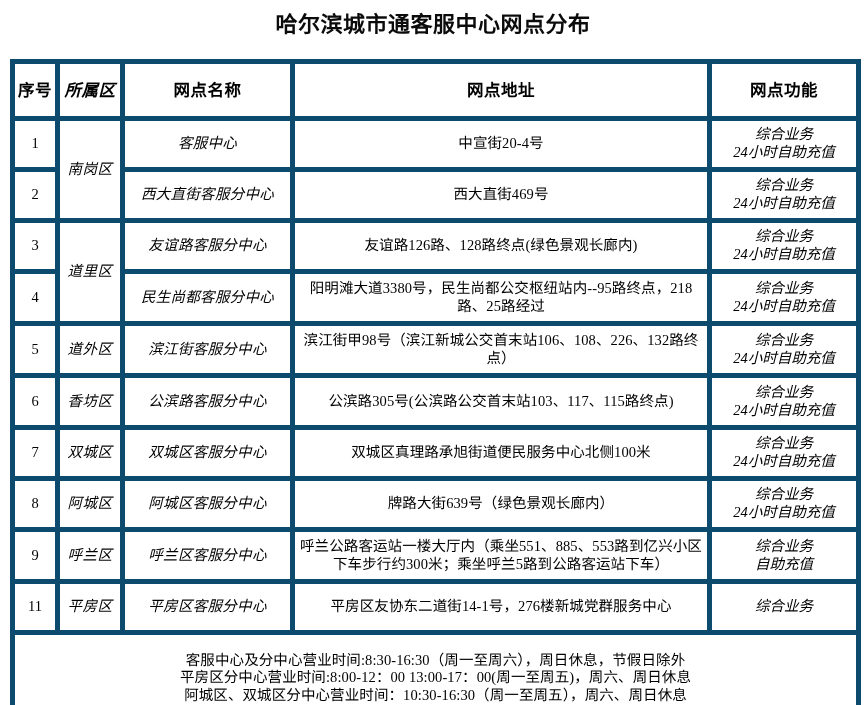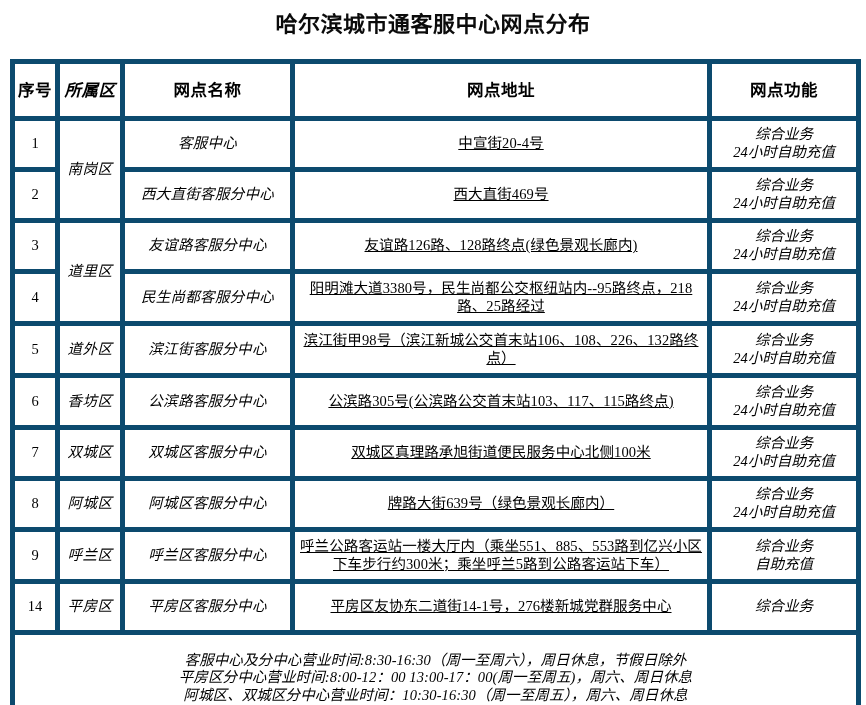--- a/index.html
+++ b/index.html
@@ -69,33 +69,33 @@
   .c-name  { width: 170px; }
   .c-addr  { width: 417px; }
   .c-func  { width: 149px; }
 
   tbody tr { height: 51px; }
   tbody tr.tall { height: 52px; }
 
   td.seq-cell  { font-size: 14px; }
   td.dist-cell { font-size: 15px; letter-spacing: 0.5px; font-style: italic; }
   td.name-cell { font-size: 15px; letter-spacing: 0.3px; font-style: italic; }
-  td.addr-cell { font-size: 14.5px; padding-left: 6px; padding-right: 6px; letter-spacing: 0.1px; text-decoration: underline;}
+  td.addr-cell { font-size: 14.5px; padding-left: 6px; padding-right: 6px; letter-spacing: 0.1px;}
   td.func-cell { font-size: 14px; line-height: 1.3; font-style: italic; }
 
   td.notes-cell {
     text-align: left;
     vertical-align: top;
     padding: 7px 4px 4px 6px;
     font-size: 14.5px;
     line-height: 1.52;
     height: 100px;
     letter-spacing: 0.1px;
   }
-  .note-line { white-space: nowrap; font-style: italic; }
+  .note-line { white-space: nowrap; }
 </style>
 </head>
 <body>
 
 <div class="page">
 
   <div class="title">哈尔滨城市通客服中心网点分布</div>
 
   <div class="table-wrap">
     <table class="grid">
@@ -198,21 +198,21 @@
             <td class="seq-cell">9</td>
             <td class="dist-cell">呼兰区</td>
             <td class="name-cell">呼兰区客服分中心</td>
             <td class="addr-cell">呼兰公路客运站一楼大厅内（乘坐551、885、553路到亿兴小区下车步行约300米；乘坐呼兰5路到公路客运站下车）</td>
             <td class="func-cell">
               <div>综合业务</div>
               <div>自助充值</div>
             </td>
           </tr>
           <tr>
-            <td class="seq-cell">14</td>
+            <td class="seq-cell">11</td>
             <td class="dist-cell">平房区</td>
             <td class="name-cell">平房区客服分中心</td>
             <td class="addr-cell">平房区友协东二道街14-1号，276楼新城党群服务中心</td>
             <td class="func-cell">
               <div>综合业务</div>
             </td>
           </tr>
         </tbody>
       <tfoot>
         <tr>

